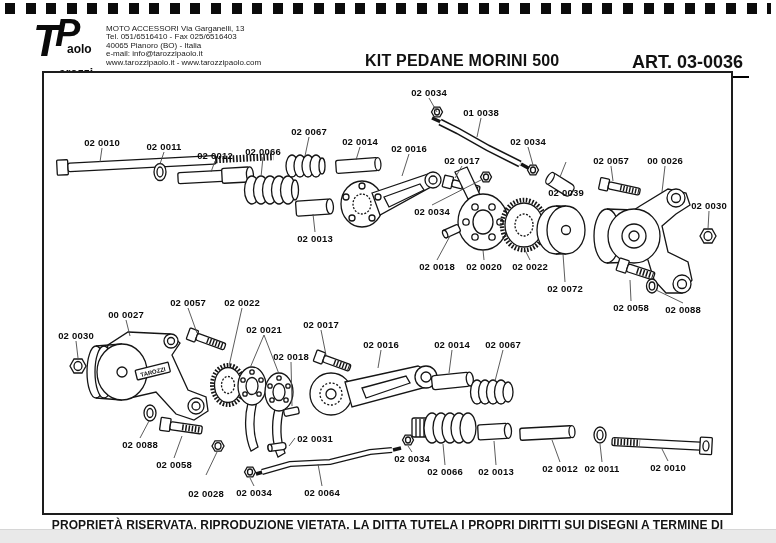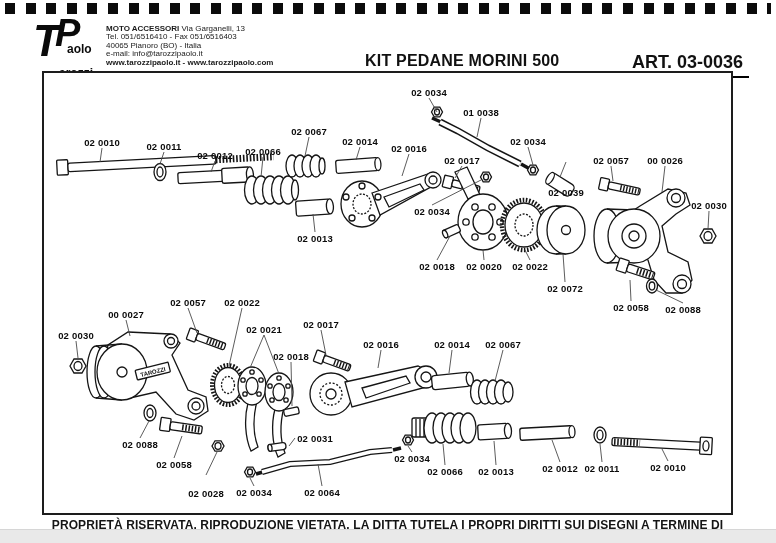--- a/index.html
+++ b/index.html
@@ -12,21 +12,21 @@
     position:absolute;left:5px;top:3px;width:766px;height:11px;
     background:repeating-linear-gradient(90deg,#0b0b0b 0 10px,transparent 10px 20.6px);
   }
   
   .logo{position:absolute;left:33px;top:22px;width:75px;height:48px;color:#0a0a0a;}
   .logo .t{position:absolute;left:0;top:-6px;font-size:44px;font-weight:bold;font-style:italic;letter-spacing:-4px;}
   .logo .p{position:absolute;left:22px;top:-10px;font-size:38px;font-weight:bold;font-style:italic;}
   .logo .aolo{position:absolute;left:34px;top:20px;font-size:12px;font-weight:bold;}
   .logo .arozzi{position:absolute;left:26px;top:44px;font-size:12px;font-weight:bold;}
   .address{position:absolute;left:106px;top:25px;font-size:8px;line-height:8.4px;color:#1a1a1a;}
-  .address .b{font-weight:bold;}
+  .address .b{font-weight:normal;}
   .title{
     position:absolute;left:363px;top:52px;font-size:16px;font-weight:bold;
     border-bottom:2px solid #151515;padding:0 4px 3px 2px;letter-spacing:.2px;
   }
   .artno{
     position:absolute;left:630px;top:52px;font-size:18px;font-weight:bold;
     border-bottom:2px solid #000000;padding:0 6px 3px 2px;
   }
   
   .frame{
@@ -53,21 +53,21 @@
 
 <div class="logo">
   <span class="t">T</span>
   <span class="p">P</span>
   <span class="aolo">aolo</span>
   <span class="arozzi">arozzi</span>
 </div>
 
 <div class="address">
   <div><span class="b">MOTO ACCESSORI</span><span> Via Garganelli, 13</span></div>
-  <div>Tel. 051/6516410 - Fax 051/6516403</div>
+  <div>Tel. 051/6516410 - Fax 025/6516403</div>
   <div>40065 Pianoro (BO) - Italia</div>
   <div>e-mail: info@tarozzipaolo.it</div>
   <div class="b">www.tarozzipaolo.it - www.tarozzipaolo.com</div>
 </div>
 
 <div class="title">KIT PEDANE MORINI 500</div>
 <div class="artno">ART. 03-0036</div>
 
 <div class="frame"></div>
 

